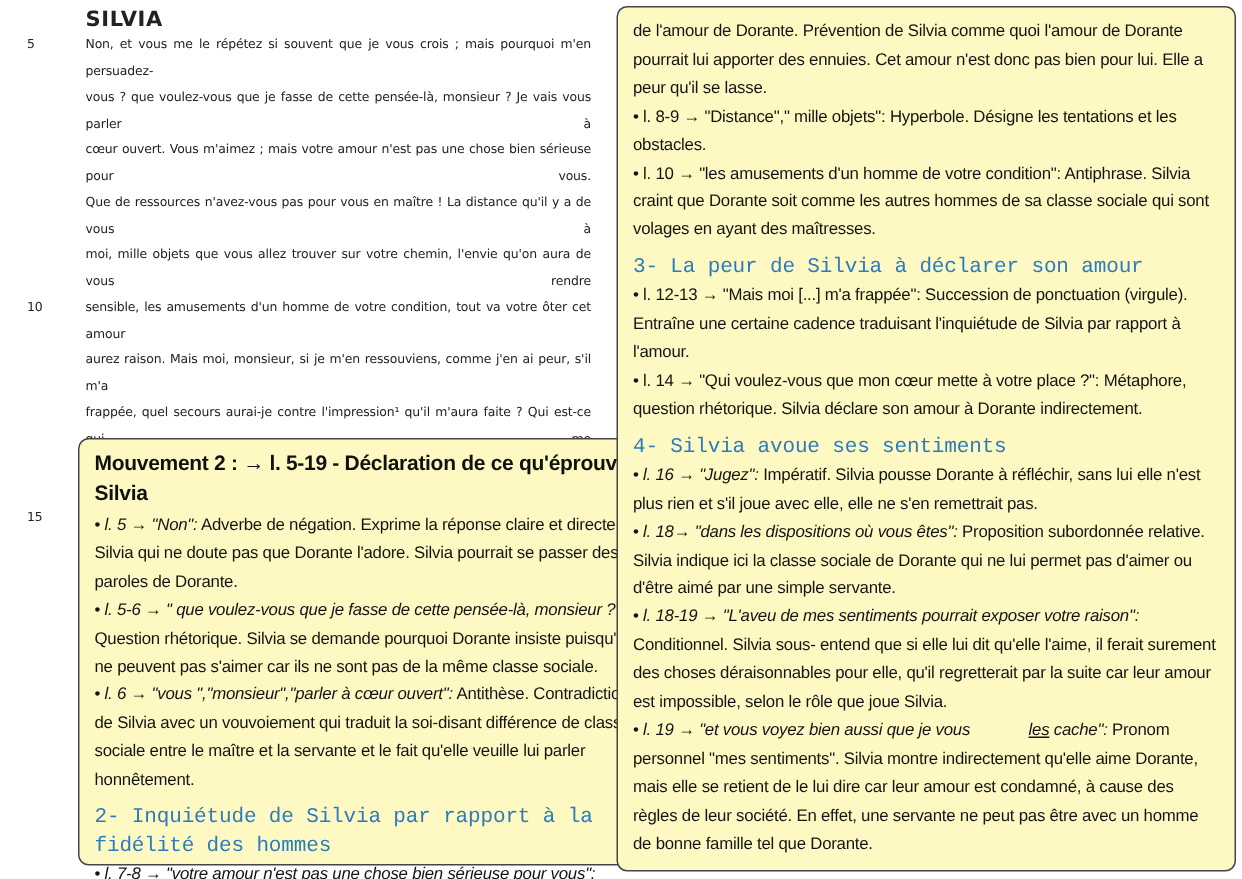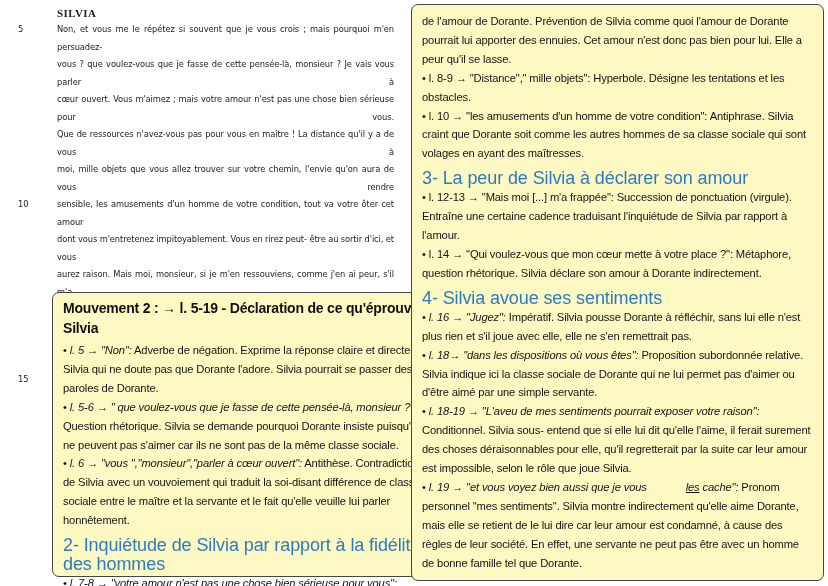--- a/index.html
+++ b/index.html
@@ -9,42 +9,42 @@
     -webkit-font-smoothing: antialiased;
   }
   .page { position: relative; width: 828px; height: 586px; background: #fff; }
 
   
   .play {
     position: absolute; left: 18px; top: 5px; width: 376px;
     font-family: "DejaVu Sans", sans-serif;
     font-size: 8.3px; color: #222; letter-spacing: -0.1px;
   }
-  .speaker { margin-left: 39px; font-weight: bold; font-size: 11px; letter-spacing: 0.4px; line-height: 16px; font-family: Liberation Serif, serif; }
+  .speaker { margin-left: 39px; font-weight: bold; font-size: 14px; letter-spacing: 0.4px; line-height: 16px; }
   .pline { display: flex; line-height: 17.5px; }
   .lnum { flex: none; width: 39px; }
   .ltext { flex: 1; text-align: justify; text-align-last: justify; word-spacing: -0.2px; }
   .pline.last .ltext { text-align-last: left; }
 
   
   .box {
     position: absolute; box-sizing: border-box; background: #fef9c3;
     border: 1.5px solid #454545; border-radius: 7px;
   }
   .left-box  { left: 7px;   top: 292px; width: 387px; height: 285px; padding: 5px 10px 4px 10px; margin-left: 45px; }
   .right-box { left: 411px; top: 4px;   width: 413px; height: 577px; padding: 7px 10px 4px 10px; }
 
   .box-title {
     margin: 0 0 3px 0; font-size: 14px; font-weight: bold; color: #111;
     line-height: 20px; letter-spacing: -0.2px;
   }
 
   .sec-heading {
     color: var(--blue, #2b7cbf);
-    font-size: 18px; line-height: 19px; margin-top: 6px; letter-spacing: -0.1px;
+    font-size: 14px; line-height: 19px; margin-top: 6px; letter-spacing: -0.1px; font-family: Liberation Mono, monospace;
   }
   .para, .bullet {
     font-size: 11.2px; line-height: 18.9px; color: #141414; letter-spacing: -0.15px;
   }
   .lead.it { font-style: italic; }
   .bdot { font-style: normal; }
   u { text-underline-offset: 1px; margin-left: 36px; }
 </style>
 </head>
 <body>
@@ -73,21 +73,20 @@
         <div class="pline">
           <span class="lnum"></span>
           <span class="ltext">moi, mille objets que vous allez trouver sur votre chemin, l'envie qu'on aura de vous rendre</span>
         </div>
         <div class="pline">
           <span class="lnum">10</span>
           <span class="ltext">sensible, les amusements d'un homme de votre condition, tout va votre ôter cet amour</span>
         </div>
         <div class="pline">
           <span class="lnum"></span>
-          <span class="ltext">dont vous m'entretenez impitoyablement. Vous en rirez peut- être au sortir d'ici, et vous</span>
         </div>
         <div class="pline">
           <span class="lnum"></span>
           <span class="ltext">aurez raison. Mais moi, monsieur, si je m'en ressouviens, comme j'en ai peur, s'il m'a</span>
         </div>
         <div class="pline">
           <span class="lnum"></span>
           <span class="ltext">frappée, quel secours aurai-je contre l'impression¹ qu'il m'aura faite ? Qui est-ce qui me</span>
         </div>
         <div class="pline">

